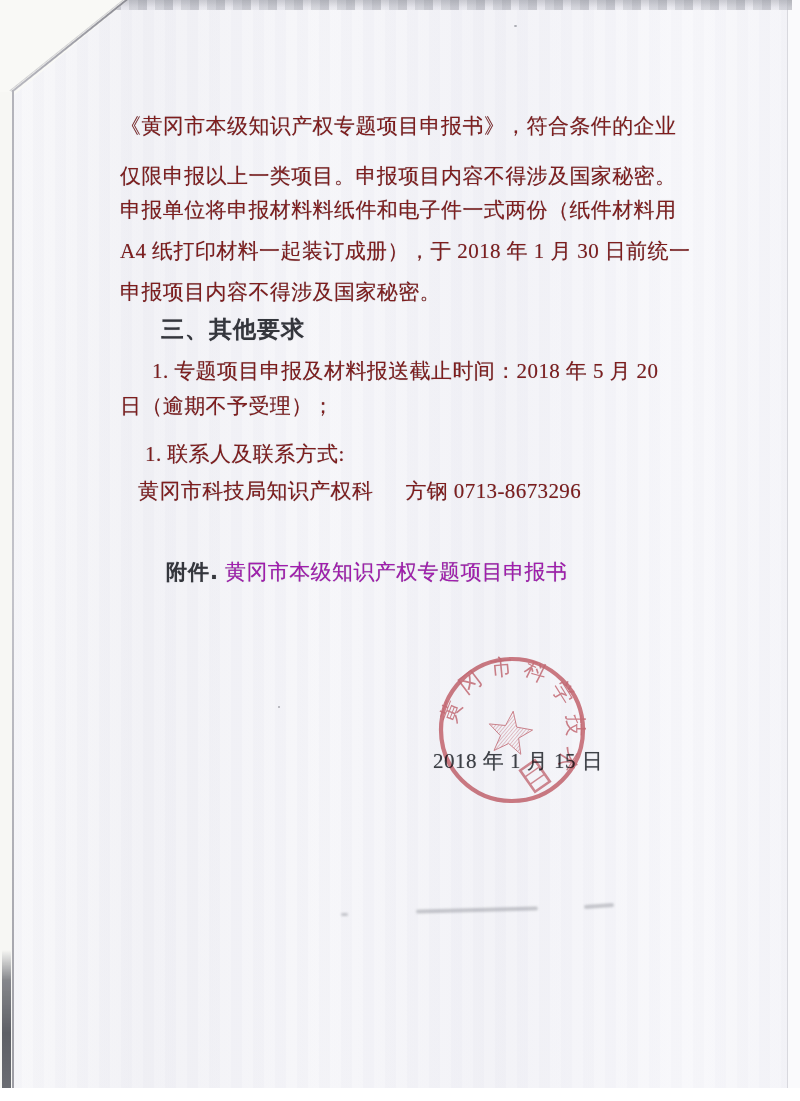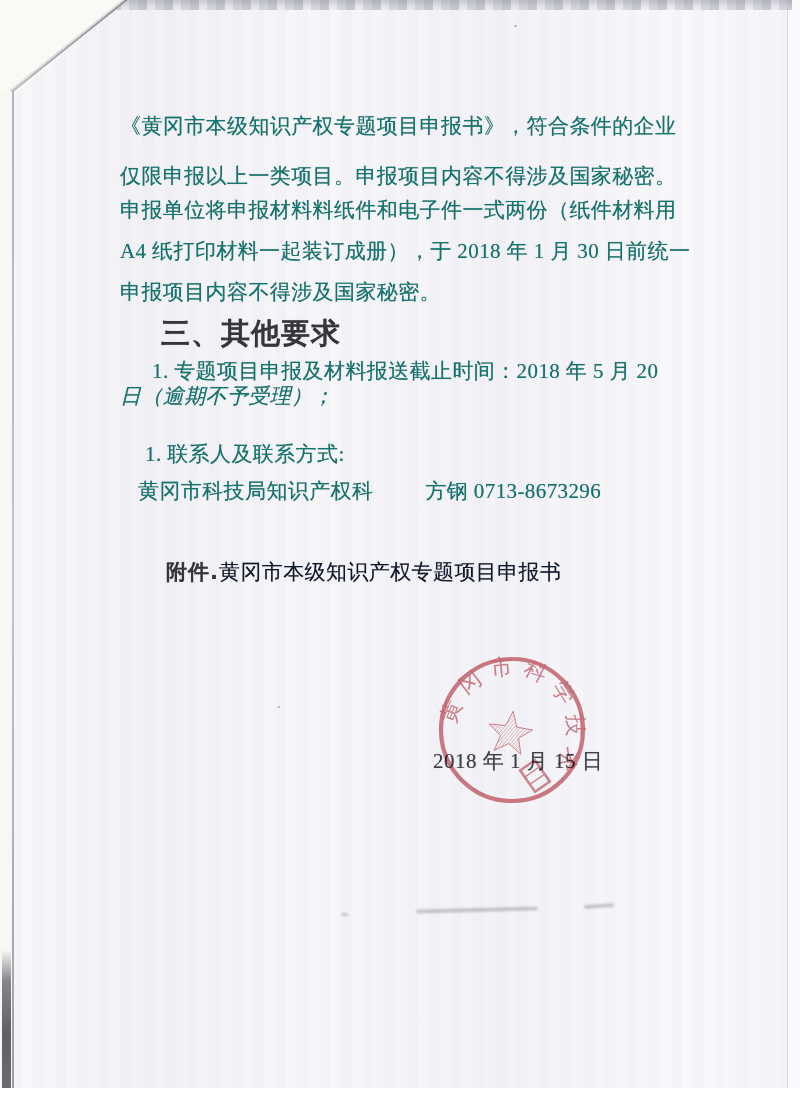--- a/index.html
+++ b/index.html
@@ -52,30 +52,30 @@
     position:absolute;left:12px;top:90px;width:2px;height:998px;
     background:linear-gradient(180deg,#b3b3ba, #c3c3ca 50%, #9d9da4);
   }
   .left-dark-strip{
     position:absolute;left:2px;top:950px;width:9px;height:138px;
     background:linear-gradient(180deg, rgba(95,97,104,0) 0%, rgba(95,97,104,.75) 22%, #5e6066 60%, #6a6c72 100%);
     filter:blur(.4px);
   }
   
   .tline{
-    position:absolute;white-space:nowrap;color:#0f766e;font-size:21px;
+    position:absolute;white-space:nowrap;color:#7f1d1d;font-size:21px;
     letter-spacing:.4px;text-shadow:0 0 .7px rgba(62,64,72,.55);
   }
   .bold-sans{
     font-family:"DejaVu Sans","Liberation Sans",sans-serif;font-weight:700;
     color:#34363c;letter-spacing:1px;
   }
-  .heading{font-size:29px;}
-  .gap-left{margin-left:52px;}
-  .attach-title{font-weight:400;font-family:"Liberation Serif","DejaVu Serif",serif;color:#0f172a;letter-spacing:.4px;}
+  .heading{font-size:23px;}
+  .gap-left{margin-left:32px;}
+  .attach-title{margin-left:6px;font-weight:400;font-family:"Liberation Serif","DejaVu Serif",serif;color:#a21caf;letter-spacing:.4px;}
   .date-line{
     position:absolute;left:433px;top:747px;font-size:21px;letter-spacing:.5px;
     color:#3d4046;text-shadow:0 0 .7px rgba(60,62,70,.55);z-index:2;white-space:nowrap;
   }
   
   .stamp{
     position:absolute;left:412px;top:630px;width:200px;height:200px;z-index:3;
     mix-blend-mode:multiply;opacity:.85;filter:blur(.3px);
   }
   
@@ -103,21 +103,21 @@
 
 <div class="tline" style="left:120px;top:112px;">《黄冈市本级知识产权专题项目申报书》，符合条件的企业</div>
 <div class="tline" style="left:120px;top:162px;">仅限申报以上一类项目。申报项目内容不得涉及国家秘密。</div>
 <div class="tline" style="left:120px;top:196px;">申报单位将申报材料料纸件和电子件一式两份（纸件材料用</div>
 <div class="tline" style="left:120px;top:237px;">A4 纸打印材料一起装订成册），于 2018 年 1 月 30 日前统一</div>
 <div class="tline" style="left:120px;top:278px;">申报项目内容不得涉及国家秘密。</div>
 
 <div class="tline bold-sans heading" style="left:161px;top:314px;">三、其他要求</div>
 
 <div class="tline" style="left:152px;top:357px;">1. 专题项目申报及材料报送截止时间：2018 年 5 月 20</div>
-<div class="tline" style="left:120px;top:382px;font-style:italic;">日（逾期不予受理）；</div>
+<div class="tline" style="left:120px;top:392px;">日（逾期不予受理）；</div>
 <div class="tline" style="left:145px;top:440px;">1. 联系人及联系方式:</div>
 
 <div class="tline" style="left:138px;top:477px;">
   <span>黄冈市科技局知识产权科</span><span class="gap-left">方钢 0713-8673296</span>
 </div>
 
 <div class="tline bold-sans" style="left:166px;top:558px;font-size:21px;">
   <span>附件.</span><span class="attach-title">黄冈市本级知识产权专题项目申报书</span>
 </div>
 

